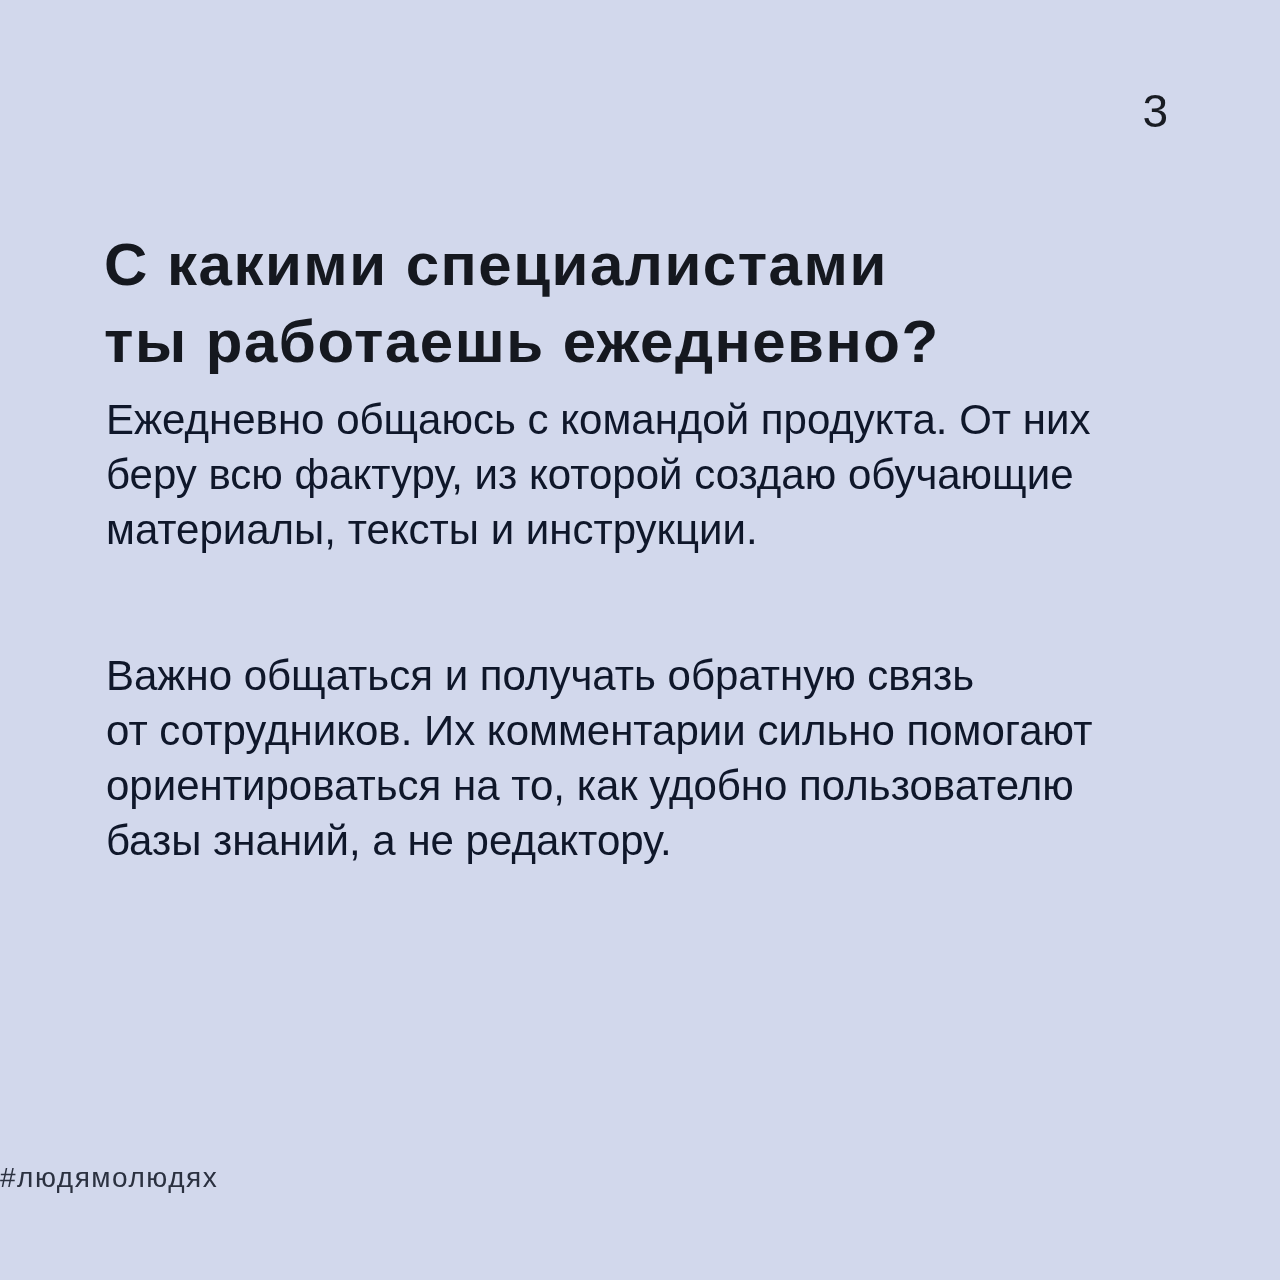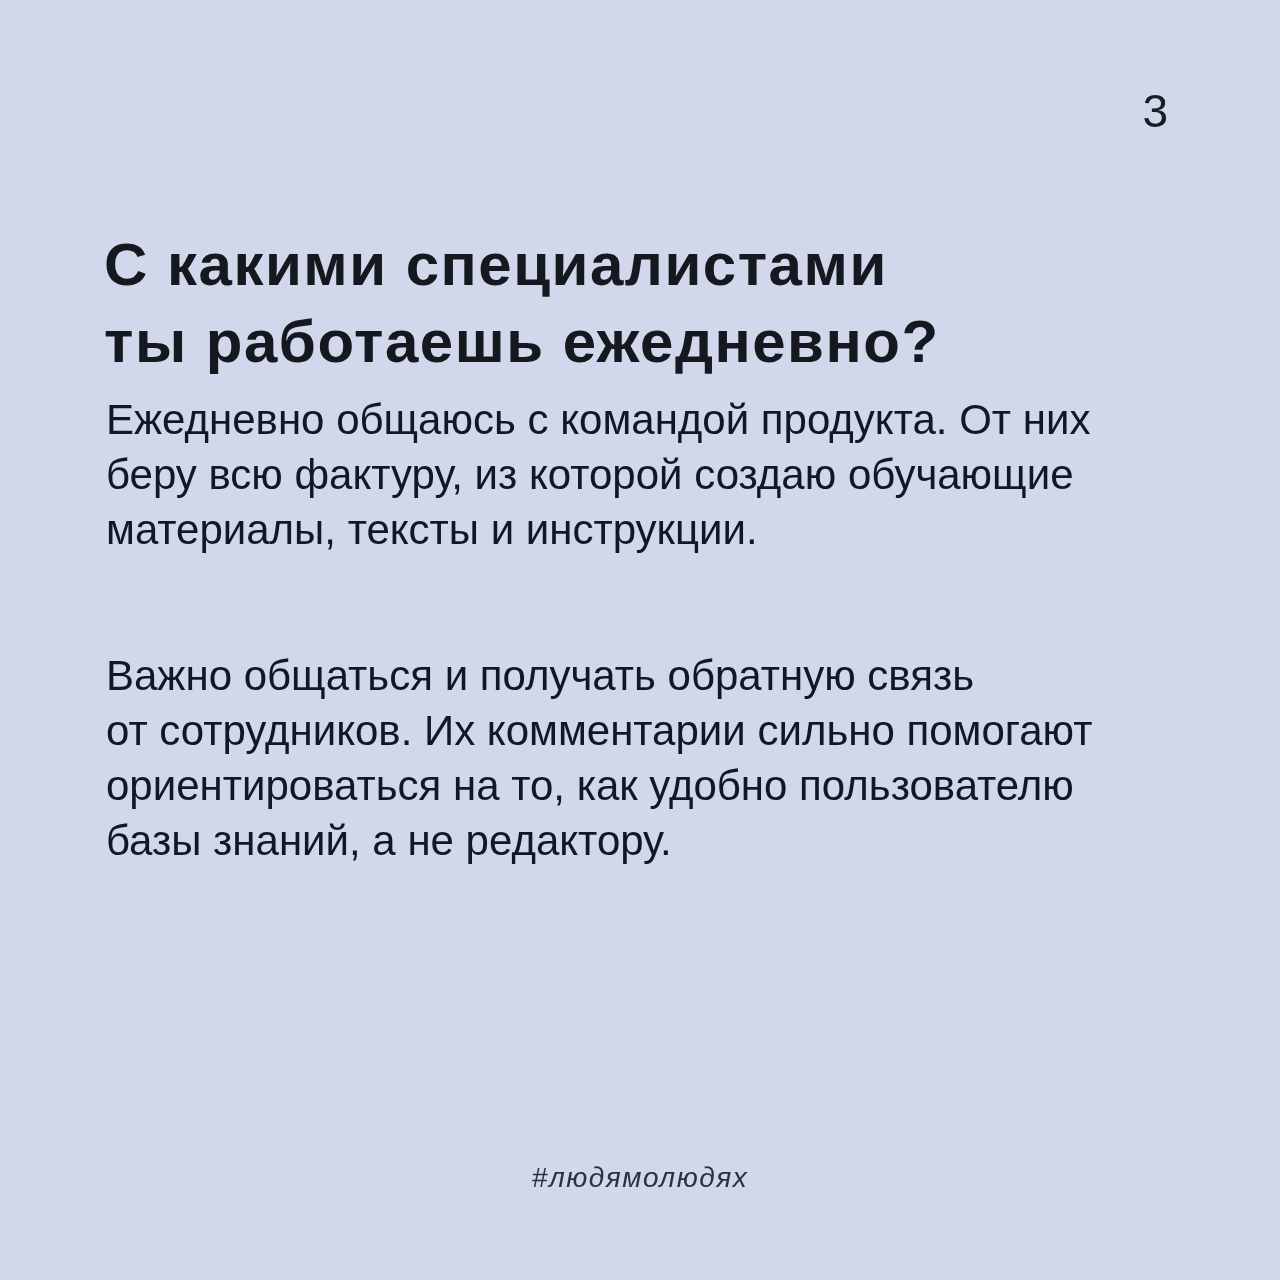--- a/index.html
+++ b/index.html
@@ -65,22 +65,20 @@
     white-space: pre-line;
   }
   .para-1 { top: 392px; }
   .para-2 { top: 606px; margin-top: 42px; }
   .para-3 { top: 881px; }
   .footer {
     position: absolute;
     left: 0;
     right: 0;
     top: 1161px;
-    text-align: center;
-    font-style: italic;
   }
   .hashtag {
     font-size: 28px;
     line-height: 34px;
     letter-spacing: 1.5px;
     color: #2b3140;
   }
 </style>
 </head>
 <body>

